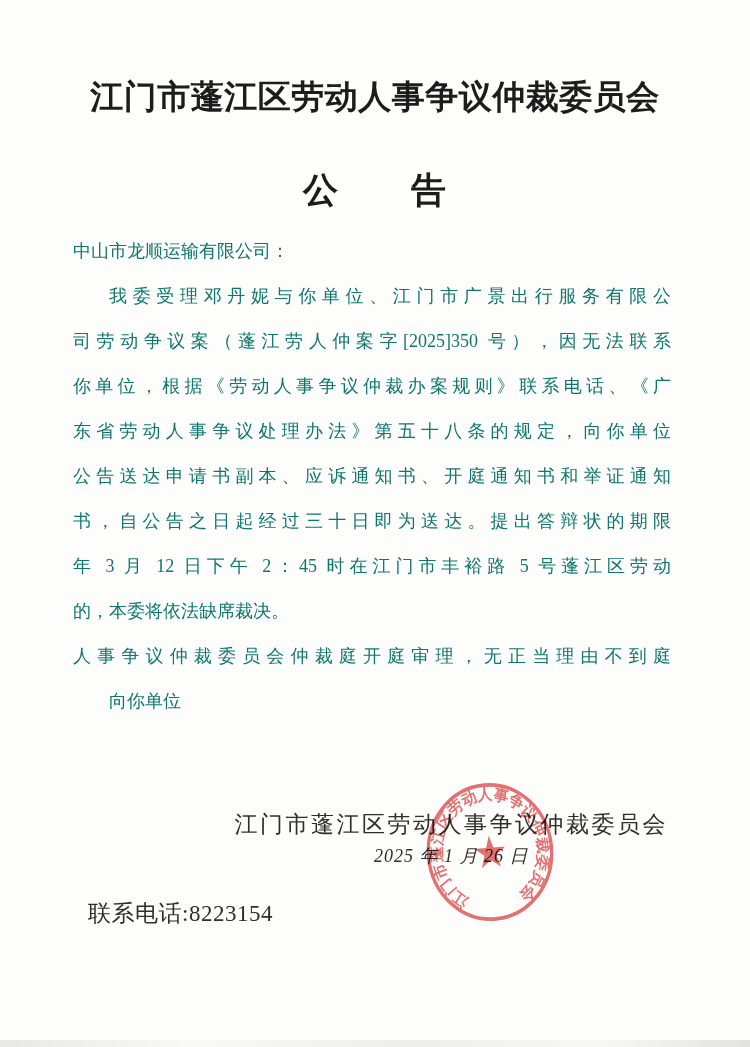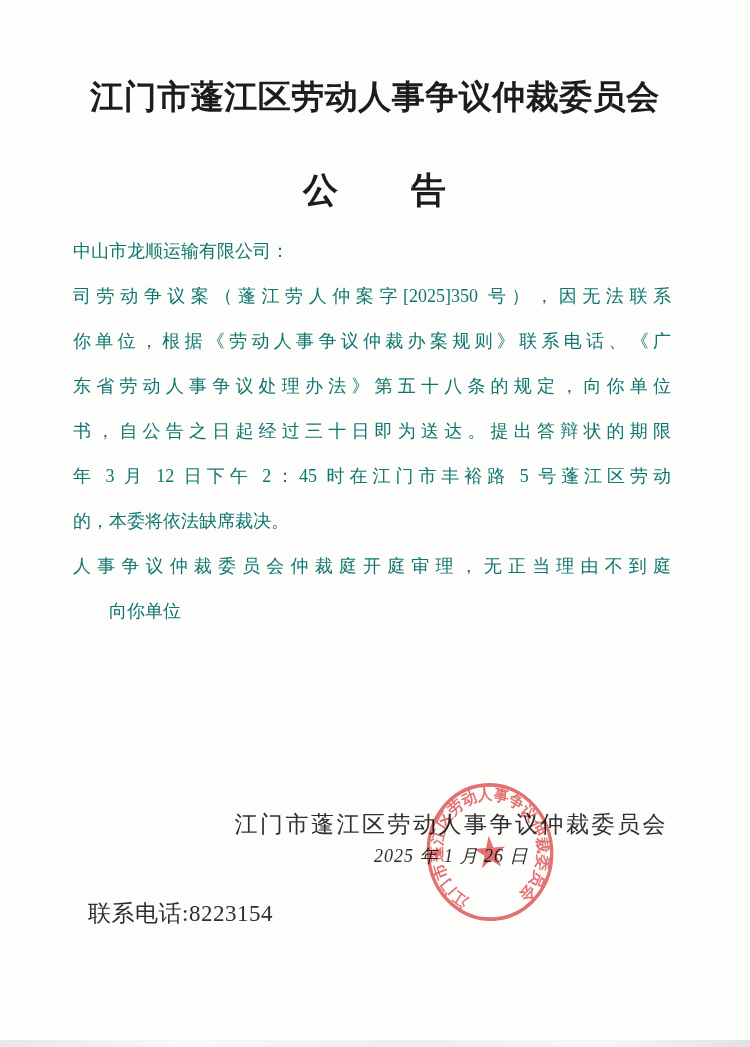--- a/index.html
+++ b/index.html
@@ -108,23 +108,25 @@
 
 <div class="page">
 
   <div class="title-block">
     <div class="title-line1">江门市蓬江区劳动人事争议仲裁委员会</div>
     <div class="title-line2">公　　告</div>
   </div>
 
   <div class="content">
     <div class="ln">中山市龙顺运输有限公司：</div>
+    <div class="ln indent fill">我委受理邓丹妮与你单位、江门市广景出行服务有限公</div>
     <div class="ln fill">司劳动争议案（蓬江劳人仲案字[2025]350 号），因无法联系</div>
     <div class="ln fill">你单位，根据《劳动人事争议仲裁办案规则》联系电话、《广</div>
     <div class="ln fill">东省劳动人事争议处理办法》第五十八条的规定，向你单位</div>
+    <div class="ln fill">公告送达申请书副本、应诉通知书、开庭通知书和举证通知</div>
     <div class="ln fill">书，自公告之日起经过三十日即为送达。提出答辩状的期限</div>
     <div class="ln fill">年 3 月 12 日下午 2：45 时在江门市丰裕路 5 号蓬江区劳动</div>
     <div class="ln">的，本委将依法缺席裁决。</div>
     <div class="ln fill">人事争议仲裁委员会仲裁庭开庭审理，无正当理由不到庭</div>
     <div class="ln indent">向你单位</div>
   </div>
 
   <div class="signature-block">
     <div class="signature-org">江门市蓬江区劳动人事争议仲裁委员会</div>
     <div class="signature-date">2025 年 1 月 26 日</div>

